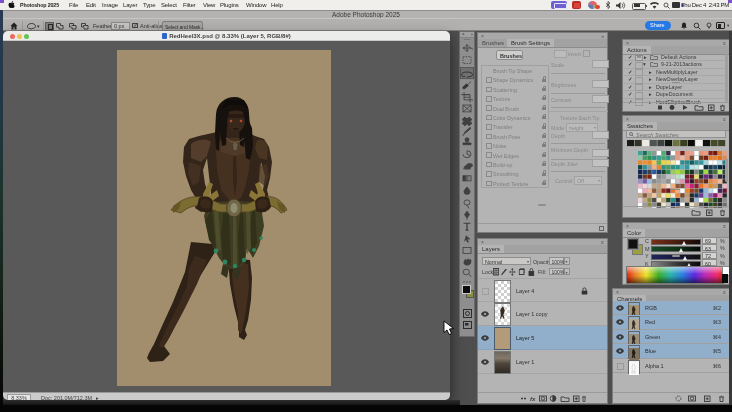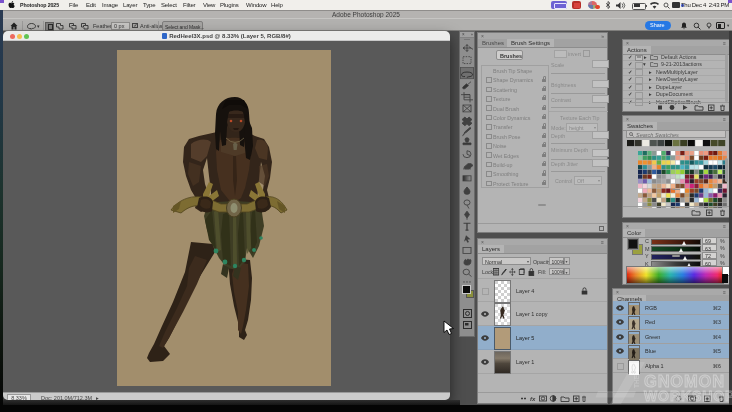--- a/index.html
+++ b/index.html
@@ -1029,26 +1029,17 @@
     <div class="abs" style="left:672px;top:188.5px;width:8px;height:1.5px;background:#8f8f8f;border-radius:1px;"></div>
     <div class="abs" style="left:672px;top:255px;width:8px;height:1.5px;background:#8f8f8f;border-radius:1px;"></div>
     <div class="abs" style="left:538px;top:204px;width:8px;height:1.5px;background:#8f8f8f;border-radius:1px;"></div>
 
   <div class="abs" style="left:0;top:400px;width:460px;height:6px;background:linear-gradient(#2e2e2e,#101010);"></div>
   <div class="abs" id="bottombar"></div>
 
   <div class="abs" style="left:0;top:10px;width:3px;height:395px;background:linear-gradient(#2a3a52 0%,#22384a 20%,#1d332e 45%,#16281e 65%,#0d140d 85%,#050505 100%);"></div>
   <div class="abs" style="left:729px;top:31px;width:3px;height:374px;background:#3a3a3a;"></div>
 
-  <div class="abs" style="left:588px;top:340px;width:144px;height:66px;pointer-events:none;">
-    <svg width="144" height="66" viewBox="0 0 144 66">
-      <path d="M46 22 L57 22 33 64 22 64 z" fill="#ffffff" fill-opacity="0.13"></path>
-      <path d="M10 51 L48 51 45.5 57.5 7.5 57.5 z" fill="#ffffff" fill-opacity="0.13"></path>
-      <text x="0" y="0" font-size="6.5" font-weight="bold" fill="#fff" fill-opacity="0.22" transform="translate(51,48) rotate(-90)">THE</text>
-      <text x="56" y="47" font-size="16.5" font-weight="bold" letter-spacing="0.8" fill="#fff" fill-opacity="0.07" stroke="#fff" stroke-opacity="0.34" stroke-width="0.9">GNOMON</text>
-      <text x="56" y="61" font-size="14" font-weight="bold" letter-spacing="0.9" fill="#fff" fill-opacity="0.07" stroke="#fff" stroke-opacity="0.34" stroke-width="0.9">WORKSHOP</text>
-    </svg>
-  </div>
 
   <svg class="abs" style="left:443px;top:320px;" width="12" height="16" viewBox="0 0 12 16">
     <path d="M1 1 L1 12.5 4 10 6 14.5 8.5 13.5 6.5 9 10.5 8.5 z" fill="#fff" stroke="#000" stroke-width="0.9"></path>
   </svg>
 </div>
 
 </body></html>

